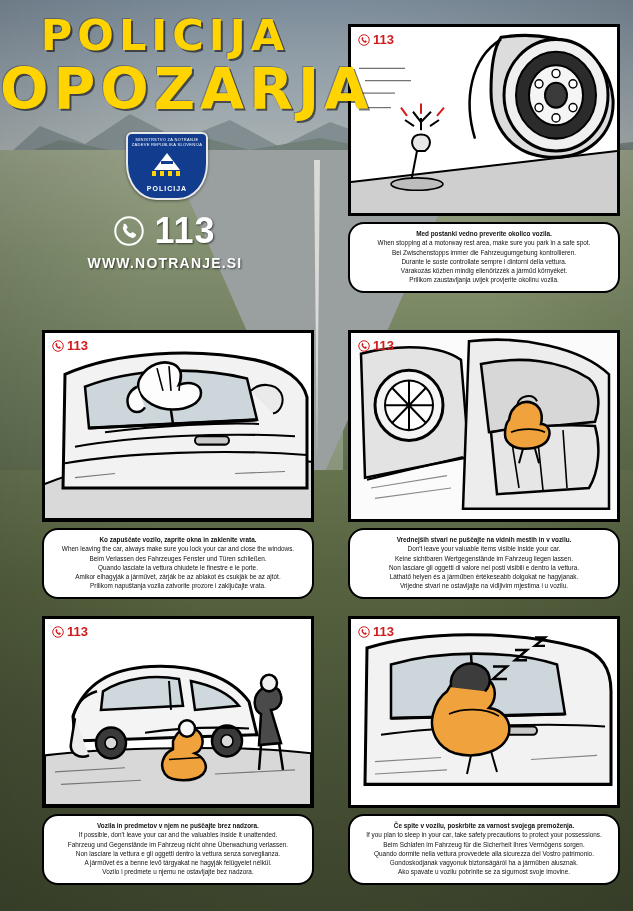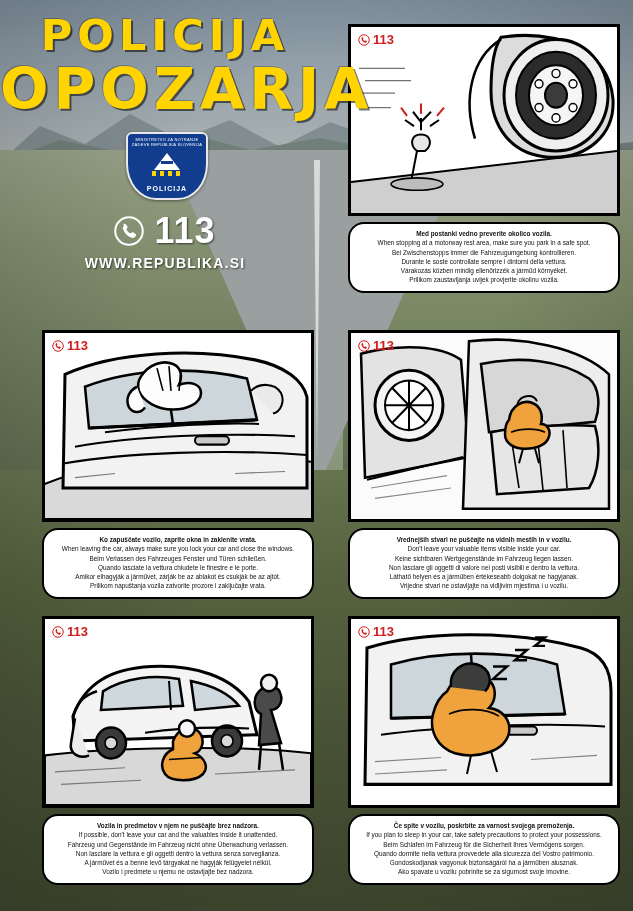--- a/index.html
+++ b/index.html
@@ -260,21 +260,21 @@
 
     <div class="phone-row">
       <span class="phone-icon">
         <svg width="30" height="30" viewBox="0 0 24 24">
           <circle cx="12" cy="12" r="11" fill="none" stroke="#ffffff" stroke-width="1.6"></circle>
           <path d="M7.6 6.6c.6-.6 1.5-.5 2 .2l1 1.4c.4.6.3 1.3-.2 1.8l-.6.6c.7 1.5 1.9 2.7 3.4 3.4l.6-.6c.5-.5 1.2-.6 1.8-.2l1.4 1c.7.5.8 1.4.2 2l-.7.7c-.6.6-1.5.8-2.3.5-3.3-1.1-5.9-3.7-7-7-.3-.8-.1-1.7.5-2.3z" fill="#ffffff"></path>
         </svg>
       </span>
       <span class="phone-num">113</span>
     </div>
-    <div class="web">WWW.REPUBLIKA.SI</div>
+    <div class="web">WWW.NOTRANJE.SI</div>
   </div>
 
   <div class="panel" id="panel-1">
     <div class="panel-img">
       <svg class="art" viewBox="0 0 266 180" preserveAspectRatio="none">
         <rect x="0" y="0" width="266" height="180" fill="#ffffff"></rect>
         <path d="M0,150 L266,120 L266,180 L0,180 Z" fill="#cfcfcf"></path>
         <path d="M0,150 L266,120" stroke="#000" stroke-width="2" fill="none"></path>
         <g>
           <path d="M150,10 C205,2 258,22 262,70 C264,104 236,128 198,126 C160,124 140,96 140,62 C140,40 143,20 150,10 Z" fill="#dcdcdc" stroke="#000" stroke-width="3"></path>

